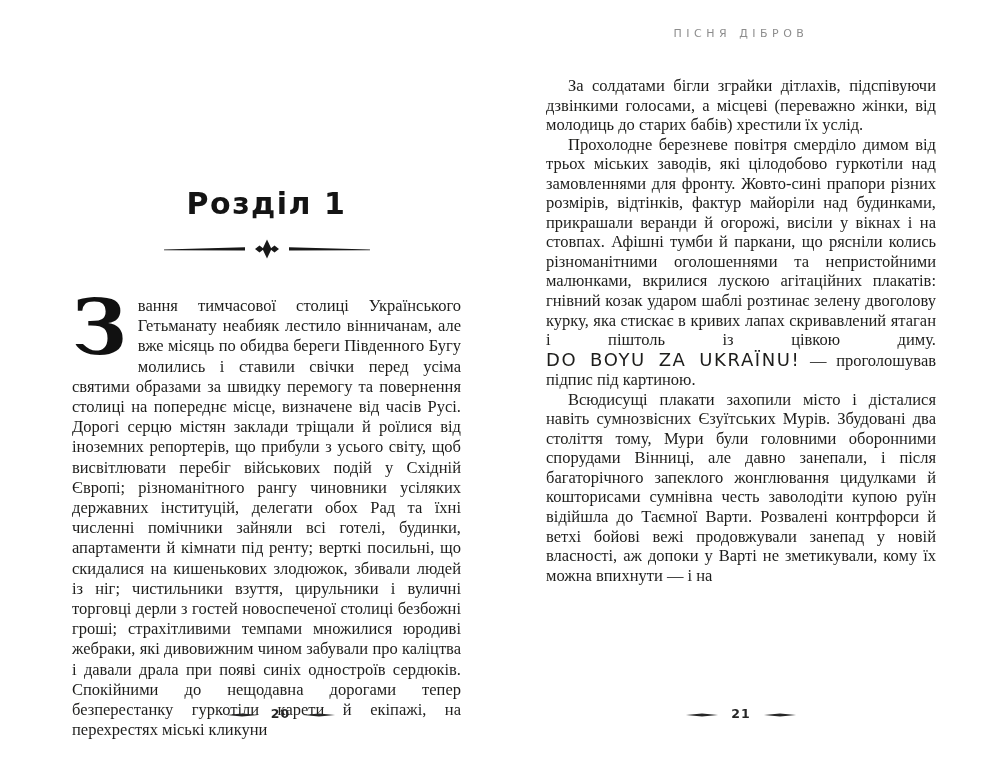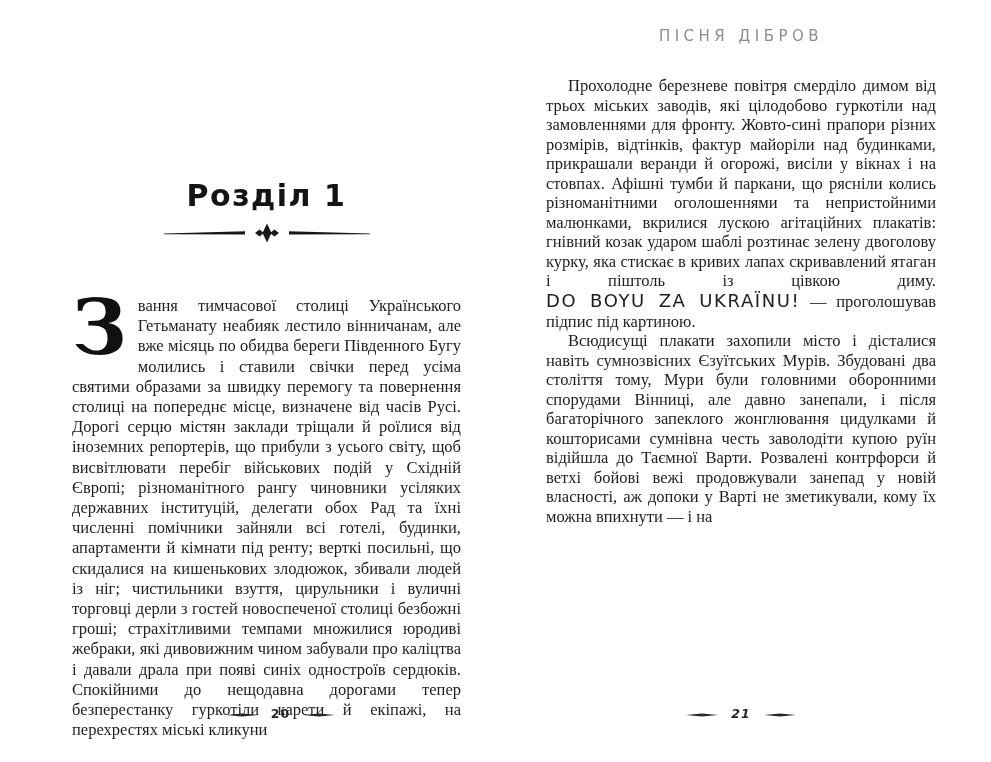--- a/index.html
+++ b/index.html
@@ -11,31 +11,31 @@
     color: #1d1d1b;
     overflow: hidden;
   }
   .spread { position: relative; width: 991px; height: 762px; background: #ffffff; }
 
   
   .running-header {
     position: absolute; top: 27px; left: 546px; width: 390px;
     text-align: center;
     font-family: "DejaVu Sans", sans-serif;
-    font-size: 15px; letter-spacing: 4.5px;
+    font-size: 11px; letter-spacing: 4.5px;
     color: #8d8d8d;
   }
 
   
   .chapter-block {
     position: absolute; top: 170px; left: 72px; width: 389px;
     text-align: center;
   }
   .chapter-title {
-    margin: 8px;
+    margin: 16px;
     font-family: "DejaVu Sans", sans-serif;
     font-weight: bold;
     font-size: 30px;
     letter-spacing: 1.5px;
     color: #141414;
   }
   .chapter-divider { margin-top: 7px; }
 
   
   .body-col {
@@ -71,21 +71,21 @@
 
   
   .page-footer {
     position: absolute; top: 706px;
     display: flex; align-items: center; justify-content: center; gap: 13px;
     font-family: "DejaVu Sans", sans-serif;
     font-weight: bold; font-size: 12.5px; letter-spacing: 1px;
     color: #262626;
   }
   .footer-left  { left: 86px;  width: 389px; }
-  .footer-right { left: 546px; width: 390px; font-style: italic; }
+  .footer-right { left: 546px; width: 390px; }
   .dash { display: inline-block; }
 </style>
 </head>
 <body>
 
 <div class="spread">
 
   <section>
     <div class="chapter-block">
       <h1 class="chapter-title">Розділ 1</h1>
@@ -116,20 +116,21 @@
             <polygon points="0,3 16,1.4 32,3 16,4.6" fill="#262626"></polygon>
           </svg>
       </span>
     </footer>
   </section>
 
   <section>
     <header class="running-header">ПІСНЯ ДІБРОВ</header>
 
     <div class="body-col right-body" id="right-body">
+        <p class="para indent"><span>За солдатами бігли зграйки дітлахів, підспівуючи дзвінкими голосами, а місцеві (переважно жінки, від молодиць до старих бабів) хрестили їх услід.</span></p>
         <p class="para indent"><span>Прохолодне березневе повітря смерділо димом від трьох міських заводів, які цілодобово гуркотіли над замовленнями для фронту. Жовто-сині прапори різних розмірів, відтінків, фактур майоріли над будинками, прикрашали веранди й огорожі, висіли у вікнах і на стовпах. Афішні тумби й паркани, що рясніли колись різноманітними оголошеннями та непристойними малюнками, вкрилися лускою агітаційних плакатів: гнівний козак ударом шаблі розтинає зелену двоголову курку, яка стискає в кривих лапах скривавлений ятаган і піштоль із цівкою диму. </span><span class="slogan">DO BOYU ZA UKRAЇNU!</span><span> — проголошував підпис під картиною.</span></p>
         <p class="para indent"><span>Всюдисущі плакати захопили місто і дісталися навіть сумнозвісних Єзуїтських Мурів. Збудовані два століття тому, Мури були головними оборонними спорудами Вінниці, але давно занепали, і після багаторічного запеклого жонглювання цидулками й кошторисами сумнівна честь заволодіти купою руїн відійшла до Таємної Варти. Розвалені контрфорси й ветхі бойові вежі продовжували занепад у новій власності, аж допоки у Варті не зметикували, кому їх можна впихнути — і на</span></p>
       </div>
 
     <footer class="page-footer footer-right">
       <span class="dash">
         <svg width="32" height="6" viewBox="0 0 32 6">
             <polygon points="0,3 16,1.4 32,3 16,4.6" fill="#262626"></polygon>
           </svg>
       </span>

